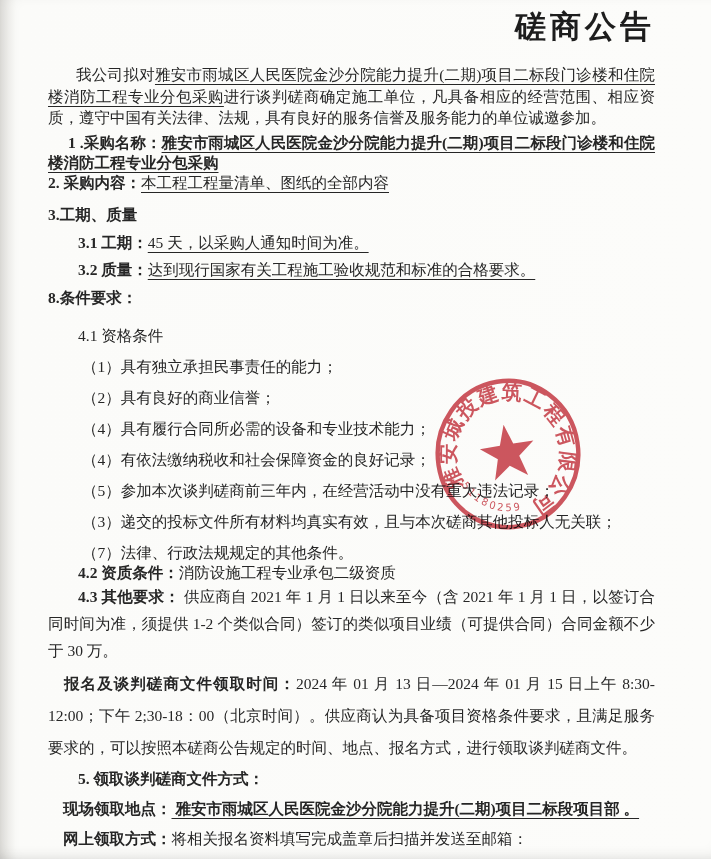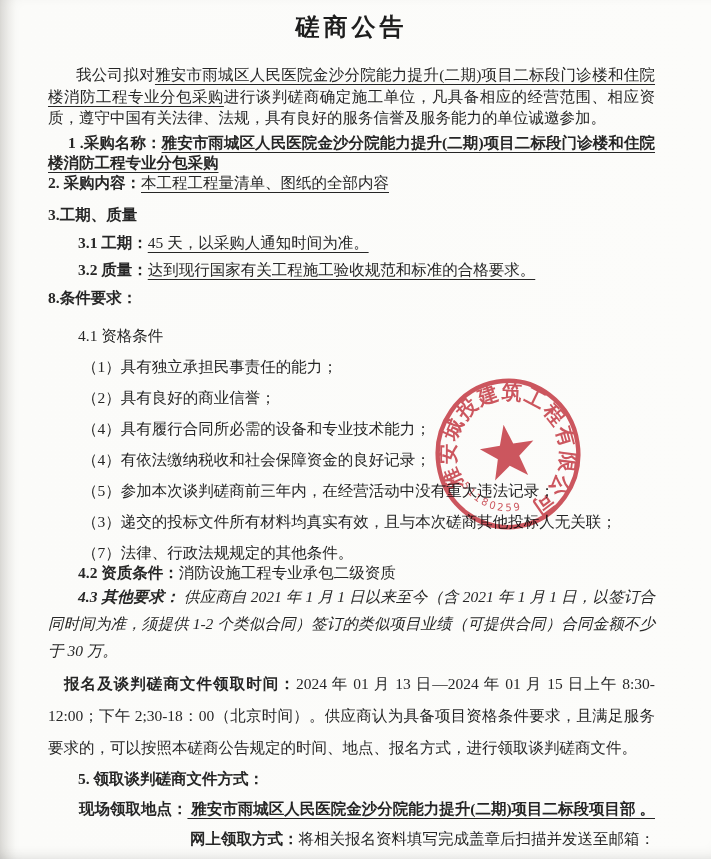--- a/index.html
+++ b/index.html
@@ -5,37 +5,37 @@
   * { margin:0; padding:0; box-sizing:border-box; }
   html,body { background:#e9e8e4; }
   .page {
     position:relative; width:711px; height:859px; margin:0 auto;
     background:linear-gradient(90deg,#f1f0ec 0px,#fbfbf9 16px,#fcfcfa 100%);
     box-shadow: inset 14px 0 20px -14px rgba(0,0,0,.20), inset 0 -12px 16px -13px rgba(0,0,0,.14);
     font-family:"Liberation Serif","DejaVu Serif",serif;
     color:#262626; font-size:15.5px; overflow:hidden;
   }
   .inner { padding:8px 56px 0 48px; }
-  .title { text-align:center; font-size:24px; font-weight:700; letter-spacing:4px; line-height:38px; color:#1d1d1d; }
+  .title { text-align:right; font-size:31px; font-weight:700; letter-spacing:4px; line-height:38px; color:#1d1d1d; }
   .b { font-weight:700; }
   .u { text-decoration:underline; text-underline-offset:4px; text-decoration-thickness:1.2px; }
   .intro { margin-top:18px; line-height:21.5px; text-indent:28px; text-align:justify; }
   .item-two-line { margin-top:4px; line-height:20px; text-indent:20px; text-align:justify; }
   .item-line { line-height:20px; }
   .mt12 { margin-top:12px; }
   .mt8  { margin-top:8px; }
   .mt7  { margin-top:7px; }
   .mt6  { margin-top:0; }
   .ind30 { text-indent:30px; }
   .cond { margin-top:11px; line-height:20px; text-indent:34px; }
   .sub41 { margin-top:18px; line-height:20px; text-indent:30px; }
-  .para43 { line-height:27px; text-indent:30px; text-align:justify;font-style:italic; }
+  .para43 { line-height:27px; text-indent:30px; text-align:justify; }
   .reg { margin-top:4px; line-height:32px; text-indent:16px; text-align:justify; }
   .sec5 { line-height:30px; text-indent:30px; }
-  .sec5row { line-height:30px; text-indent:15px;text-align:right; }
+  .sec5row { line-height:30px; text-indent:15px; }
   .stamp { position:absolute; left:432px; top:375px; width:152px; height:158px;
            opacity:.88; mix-blend-mode:multiply; pointer-events:none; }
   .stamp svg { width:100%; height:100%; }
 </style>
 </head>
 <body>
 
 <div class="page">
   <div class="inner">
 

